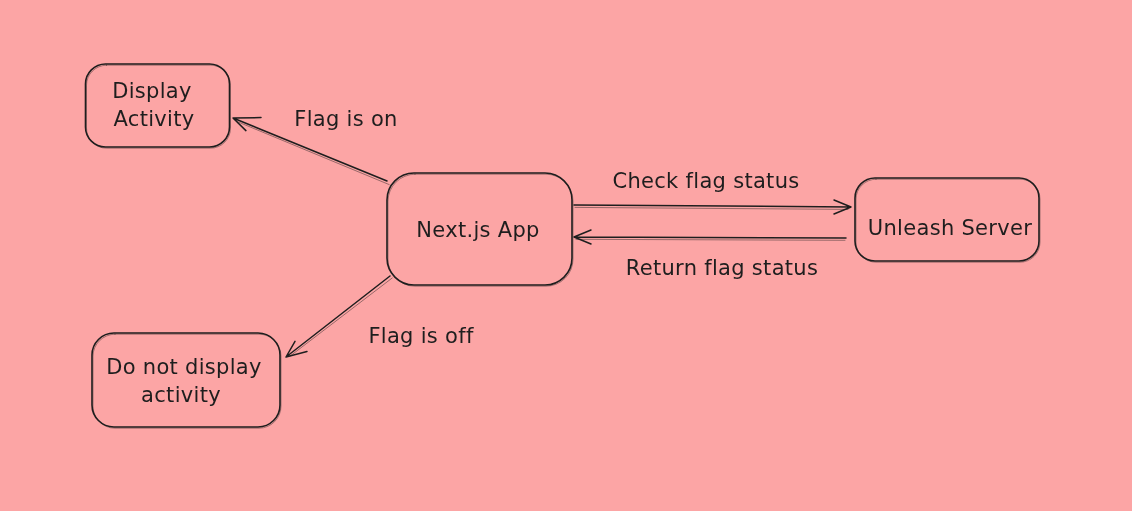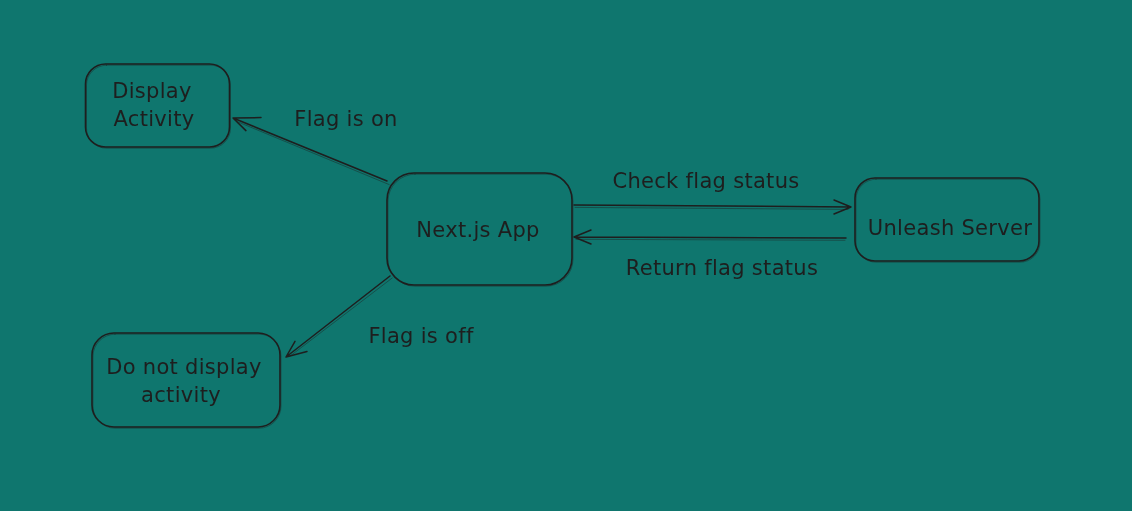--- a/index.html
+++ b/index.html
@@ -4,21 +4,21 @@
 <style>
   html, body {
     margin: 0;
     padding: 0;
     background: #ffffff;
   }
   .canvas-wrap {
     position: relative;
     width: 1132px;
     height: 511px;
-    background: #0f766e;
+    background: #fca5a5;
     overflow: hidden;
   }
   svg {
     display: block;
     font-family: "DejaVu Sans", sans-serif;
   }
   .shape {
     fill: none;
     stroke: #1e1e1e;
     stroke-width: 1.6;

